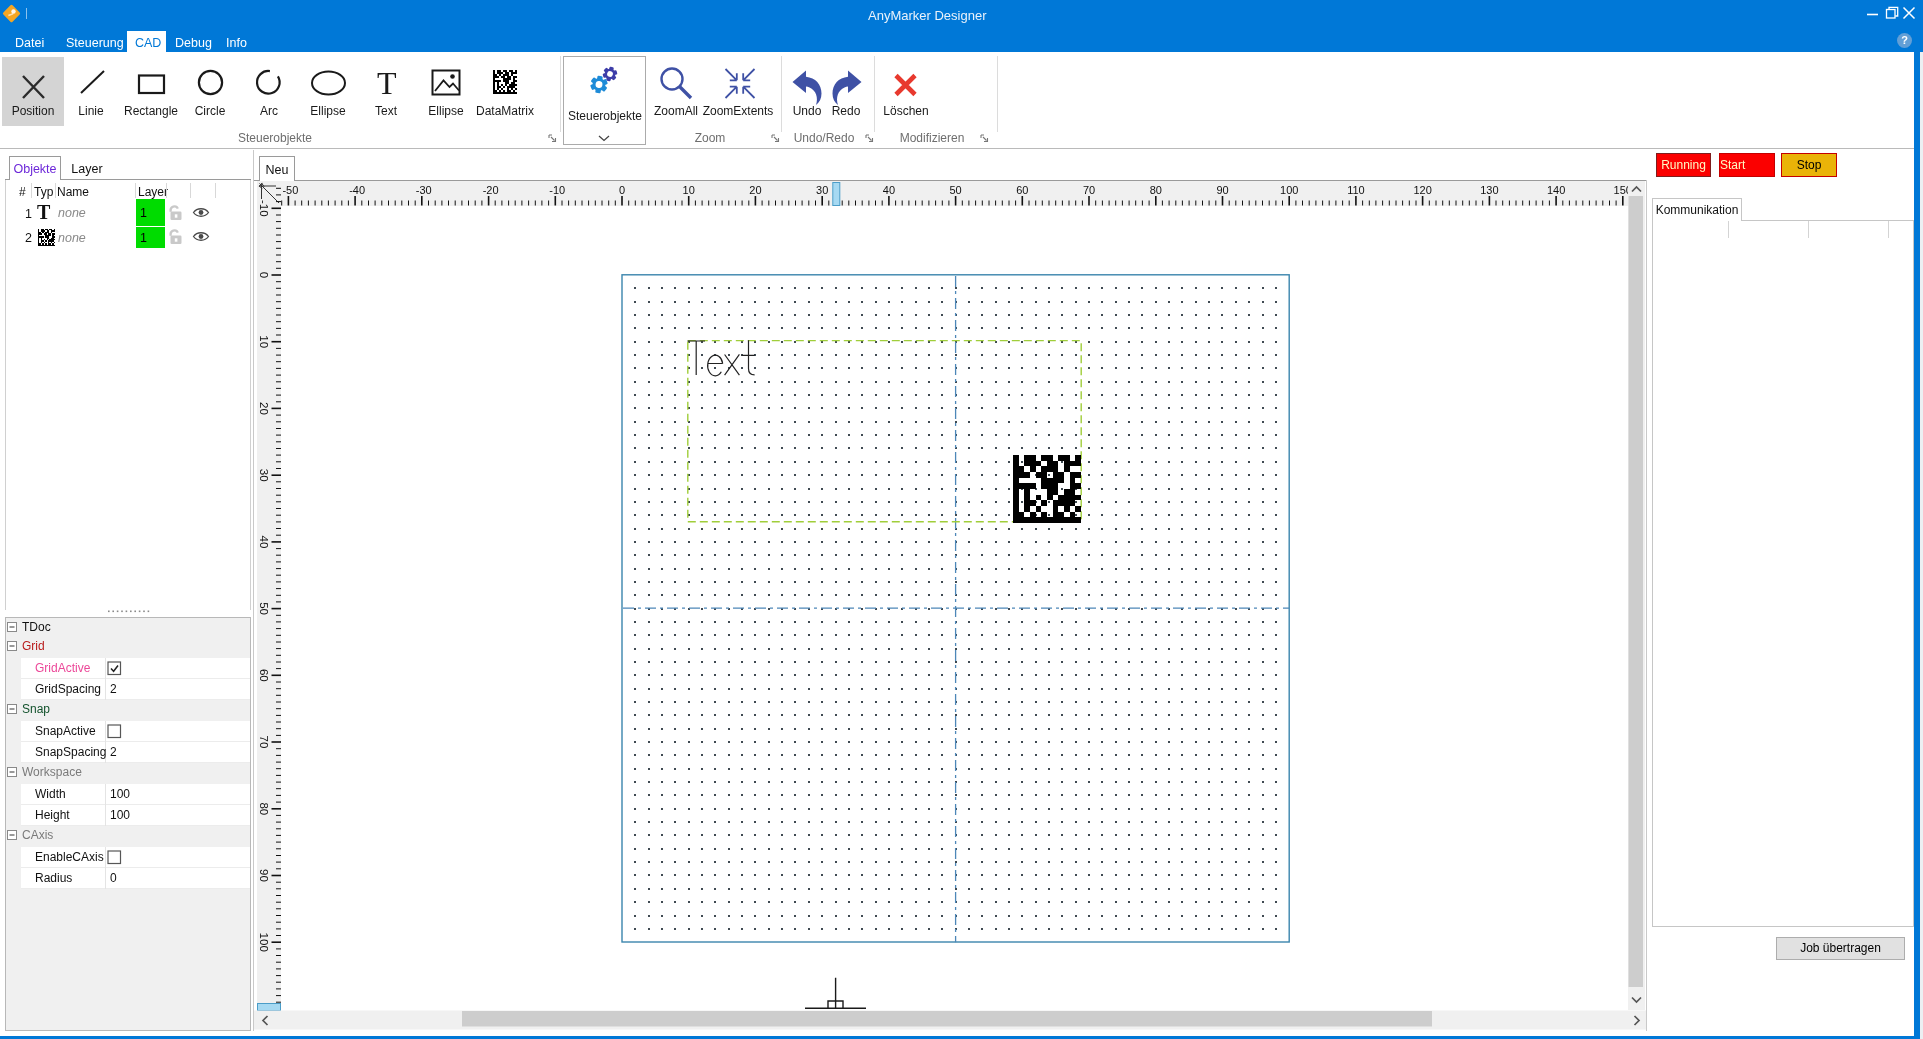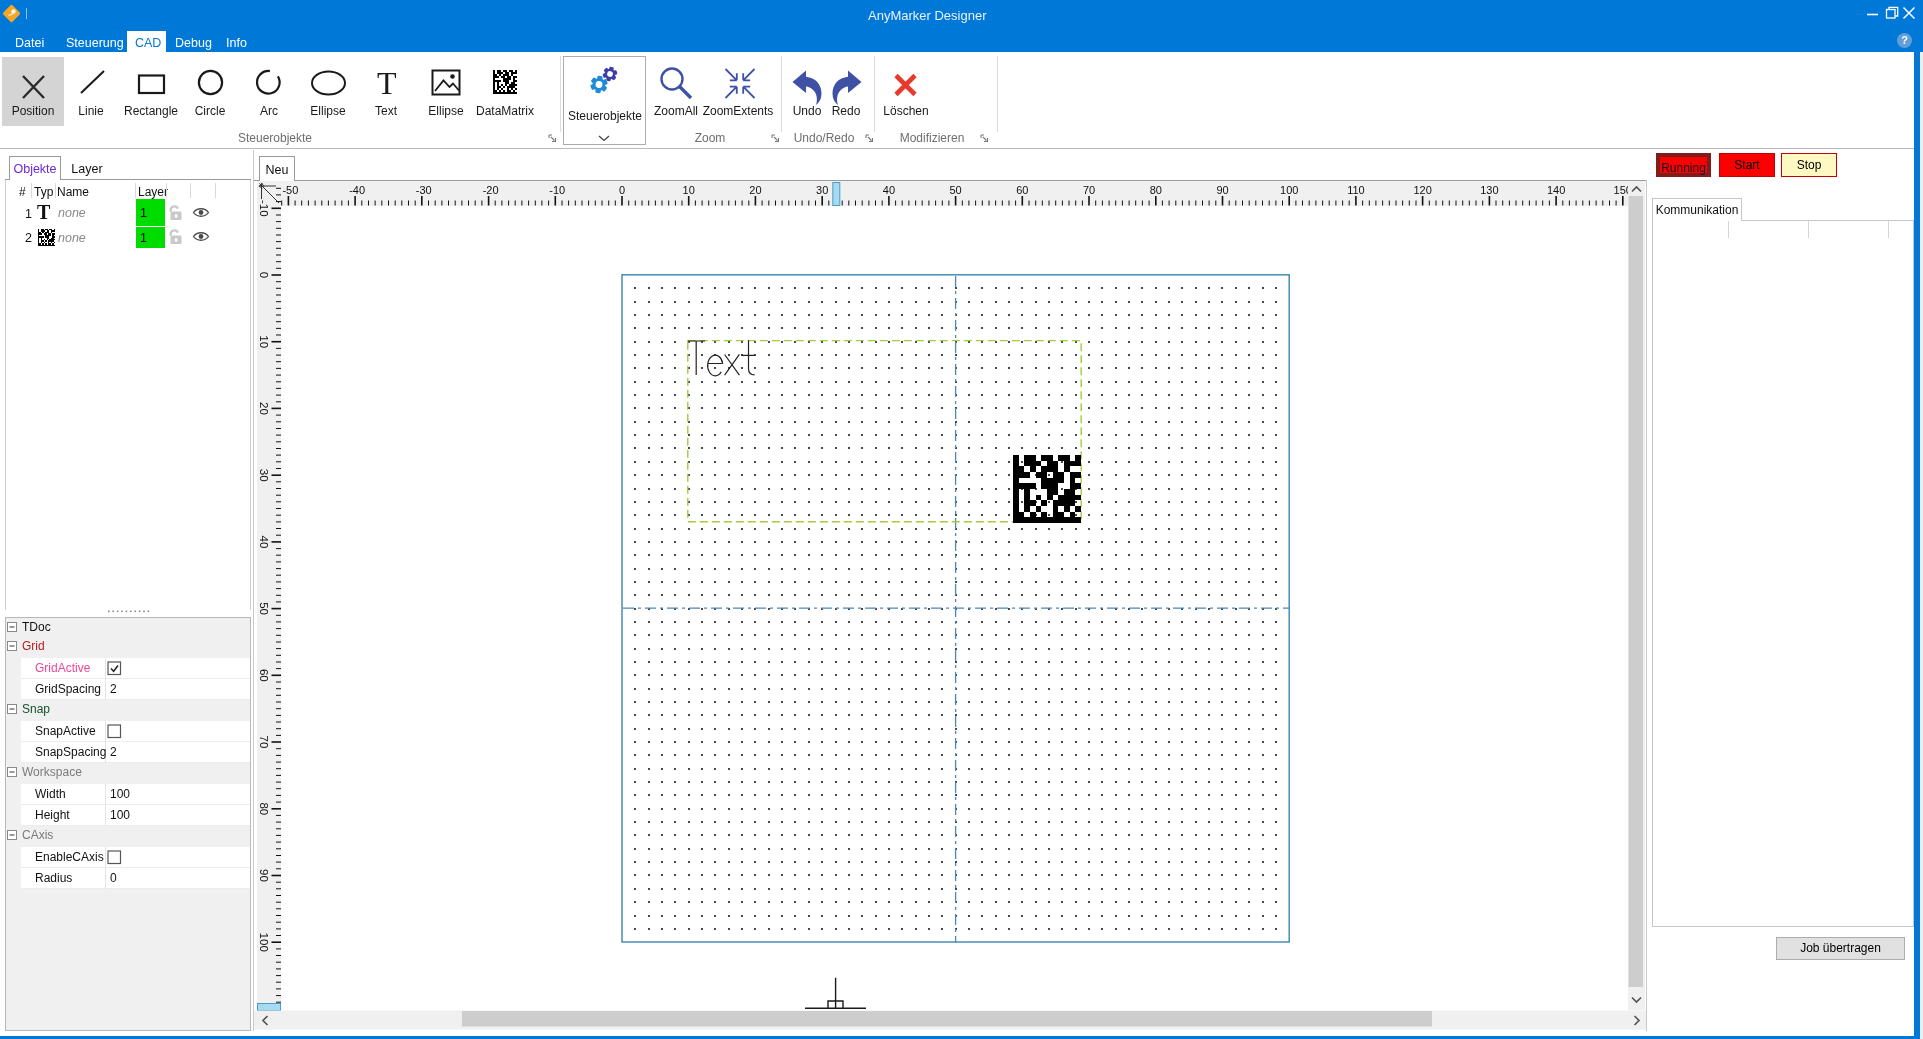--- a/index.html
+++ b/index.html
@@ -693,23 +693,23 @@
 <path d="M267.5 1016 l-4.5 4.5 4.5 4.5" fill="none" stroke="#555" stroke-width="1.7"></path>
 <path d="M1634.5 1016 l4.5 4.5 -4.5 4.5" fill="none" stroke="#555" stroke-width="1.7"></path>
 <rect x="1628" y="181" width="17" height="829" fill="#f0f0f0"></rect>
 <rect x="1628.5" y="196" width="14.5" height="791" fill="#cdcdcd"></rect>
 <path d="M1632 191.5 l4.5 -4.5 4.5 4.5" fill="none" stroke="#555" stroke-width="1.7"></path>
 <path d="M1632 997.5 l4.5 4.5 4.5 -4.5" fill="none" stroke="#555" stroke-width="1.7"></path>
 </svg>
 <div class="abs" style="left:253px;top:150px;width:1px;height:881px;background:#c9c9c9"></div>
 <div class="abs" style="left:1646px;top:180px;width:1px;height:851px;background:#c9c9c9"></div>
 <div class="abs" style="left:1647px;top:150px;width:267px;height:886px;background:#fff"></div>
-<div class="abs" style="left:1656px;top:153px;width:55px;height:24px;background:#fb0000;border:4px solid #7f1d1d;color:#0f172a;font-size:12px;text-align:center;line-height:22px">Running</div>
-<div class="abs" style="left:1719px;top:153px;width:56px;height:24px;background:#fb0000;border:1px solid #c40000;color:#000000;font-size:12px;text-align:center;line-height:22px">Start</div>
-<div class="abs" style="left:1781px;top:153px;width:56px;height:24px;background:#fef9c3;border:1px solid #c40000;color:#000;font-size:12px;text-align:center;line-height:22px">Stop</div>
+<div class="abs" style="left:1656px;top:153px;width:55px;height:24px;background:#fb0000;border:1px solid #7f1d1d;color:#fef9c3;font-size:12px;text-align:center;line-height:22px">Running</div>
+<div class="abs" style="left:1719px;top:153px;width:56px;height:24px;background:#fb0000;border:1px solid #c40000;color:#fef9c3;font-size:12px;line-height:22px">Start</div>
+<div class="abs" style="left:1781px;top:153px;width:56px;height:24px;background:#eab308;border:1px solid #c40000;color:#000;font-size:12px;text-align:center;line-height:22px">Stop</div>
 <div class="abs" style="left:1652px;top:220px;width:262px;height:707px;background:#fff;border:1px solid #c6c6c6"></div>
 <div class="abs" style="left:1652px;top:198px;width:90px;height:23px;background:#fff;border:1px solid #c6c6c6;border-bottom:none"></div>
 <div class="abs" style="left:1652px;top:203px;width:90px;font-size:12px;color:#111;text-align:center">Kommunikation</div>
 <div class="abs" style="left:1728px;top:221px;width:1px;height:17px;background:#d4d4d4"></div>
 <div class="abs" style="left:1808px;top:221px;width:1px;height:17px;background:#d4d4d4"></div>
 <div class="abs" style="left:1888px;top:221px;width:1px;height:17px;background:#d4d4d4"></div>
 <div class="abs" style="left:1776px;top:937px;width:129px;height:23px;background:#e1e1e1;border:1px solid #adadad;color:#000;font-size:12px;text-align:center;line-height:21px">Job übertragen</div>
 <div class="abs" style="left:0;top:1036px;width:1923px;height:3px;background:#0078d7"></div>
 <div class="abs" style="left:1914px;top:52px;width:6px;height:987px;background:#0078d7"></div>
 <div class="abs" style="left:1920px;top:52px;width:3px;height:987px;background:#eceff2"></div>

